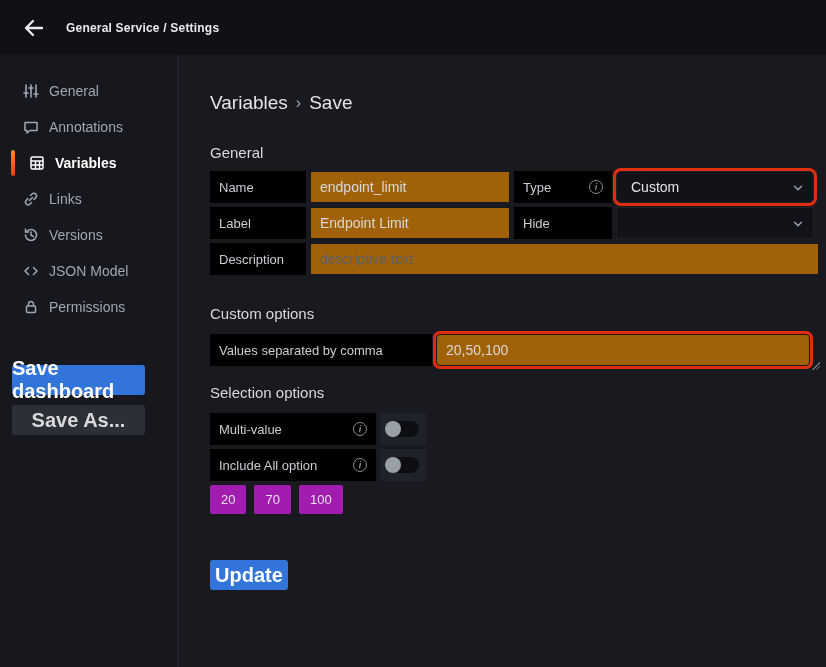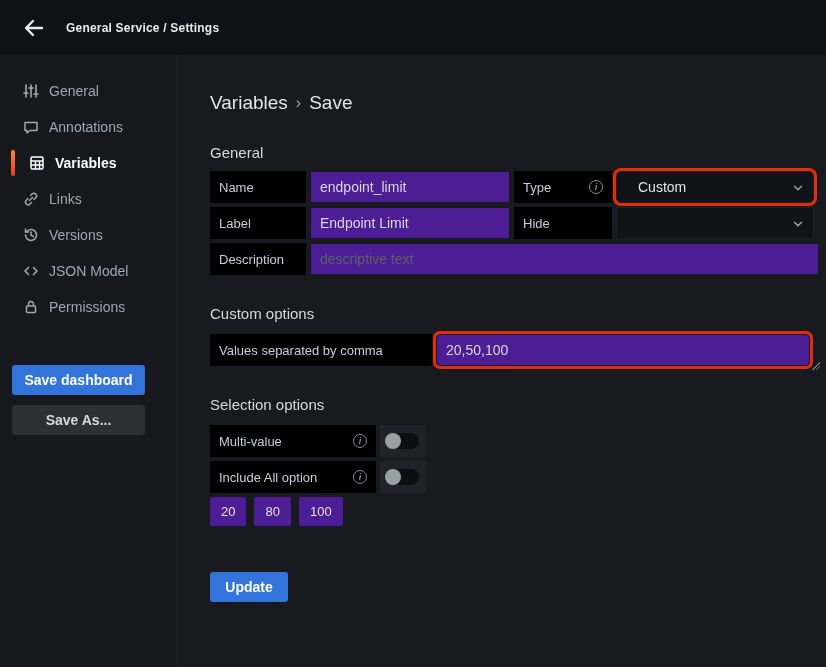--- a/index.html
+++ b/index.html
@@ -35,56 +35,56 @@
   .nav-item .nicon { width:17px; height:17px; display:flex; align-items:center; justify-content:center; }
   .nav-item.active { color:#ffffff; font-weight:700; }
   .nav-item.active::before {
     content:""; position:absolute; left:11px; top:5px; width:4px; height:26px;
     border-radius:2px; background:linear-gradient(180deg,#ff8833 0%,#f05a28 60%,#d9480f 100%);
   }
   .nav-item.active { padding-left:28px; }
   .side-buttons { padding:0 12px; margin-top:40px; }
   .btn {
     display:flex; align-items:center; justify-content:center;
-    height:30px; border-radius:3px; font-size:14px; font-weight:700; cursor:pointer;
+    height:30px; border-radius:3px; font-size:20px; font-weight:700; cursor:pointer;
     user-select:none;
   }
   .btn-blue { background:#3274d9; color:#ffffff; }
   .btn-gray { background:#2d2f36; color:#d8d9da; margin-top:10px; }
   .side-buttons .btn { width:133px; }
   
   .main { flex:1; padding:37px 8px 0 32px; background:#191a20; }
   .breadcrumb { font-size:19px; font-weight:500; color:#e3e4e6; display:flex; align-items:center; gap:8px; }
   .breadcrumb .crumb-link { cursor:pointer; }
   .breadcrumb .sep { color:#9fa7b3; font-size:16px; }
   .section-heading { font-size:15px; color:#d8d9da; font-weight:500; }
   .h-general { margin-top:30px; margin-bottom:10px; }
   .h-custom { margin-top:30px; margin-bottom:12px; }
-  .h-selection { margin-top:30px; margin-bottom:12px; }
+  .h-selection { margin-top:18px; margin-bottom:12px; }
   .h-preview { margin-top:52px; margin-bottom:12px; }
   .form-row { display:flex; gap:4px; margin-bottom:4px; height:32px; }
   .f-label {
     background:#000000; color:#c9ced4; font-size:13px; font-weight:500;
     display:flex; align-items:center; padding:0 9px; white-space:nowrap;
   }
   .f-label.w-sm { width:96px; }
   .f-label.w-type { width:98px; justify-content:space-between; }
   .f-label.w-values { width:222px; justify-content:space-between; }
   .f-label.w-toggle { width:166px; justify-content:space-between; }
   .f-input {
-    background:#4c1d95; border:1px solid #17181d; color:#d8d9da; font-size:14px;
+    background:#a16207; border:1px solid #17181d; color:#d8d9da; font-size:14px;
     font-family:"Liberation Sans", sans-serif;
     padding:0 9px; height:32px; outline:none;
   }
   .f-input::placeholder { color:#5c6066; }
   .in-name { width:200px; }
   .in-desc { width:509px; }
   .select {
     position:relative; width:198px; height:32px; background:#121318;
-    display:flex; align-items:center; padding:0 21px; color:#e3e4e6; cursor:pointer;
+    display:flex; align-items:center; padding:0 14px; color:#e3e4e6; cursor:pointer;
     border:1px solid #1f2026;
   }
   .select .chev { position:absolute; right:8px; top:9px; color:#9fa7b3; }
   .red-ring {
     border-radius:5px;
     box-shadow:0 0 0 3px #e22c0e;
   }
   .values-wrap { position:relative; }
   .in-values { width:374px; border-radius:4px; }
   .resize-handle {
@@ -103,21 +103,21 @@
   }
   .toggle-track {
     position:relative; width:32px; height:16px; background:#0d0e12; border-radius:9px;
   }
   .toggle-knob {
     position:absolute; left:-2px; top:0px; width:16px; height:16px; border-radius:50%;
     background:#9aa0a8;
   }
   .chips { display:flex; gap:8px; }
   .chip {
-    background:#4c1d95; color:#e3e4e6; font-size:13px; font-weight:500;
+    background:#a21caf; color:#e3e4e6; font-size:13px; font-weight:500;
     height:29px; display:flex; align-items:center; padding:0 11px; border-radius:2px;
   }
   .update-row { margin-top:46px; }
   .btn-update { width:78px; border-radius:3px; }
   svg { display:block; }
 </style>
 </head>
 <body>
 
 <div class="topbar">
@@ -299,21 +299,21 @@
       </div>
       <div class="toggle-box">
         <div class="toggle-track">
           <div class="toggle-knob"></div>
         </div>
       </div>
     </div>
 
     <div class="chips">
       <div class="chip">20</div>
-      <div class="chip">80</div>
+      <div class="chip">70</div>
       <div class="chip">100</div>
     </div>
 
     <div class="update-row">
       <div class="btn btn-blue btn-update">Update</div>
     </div>
 
   </div>
 </div>
 

